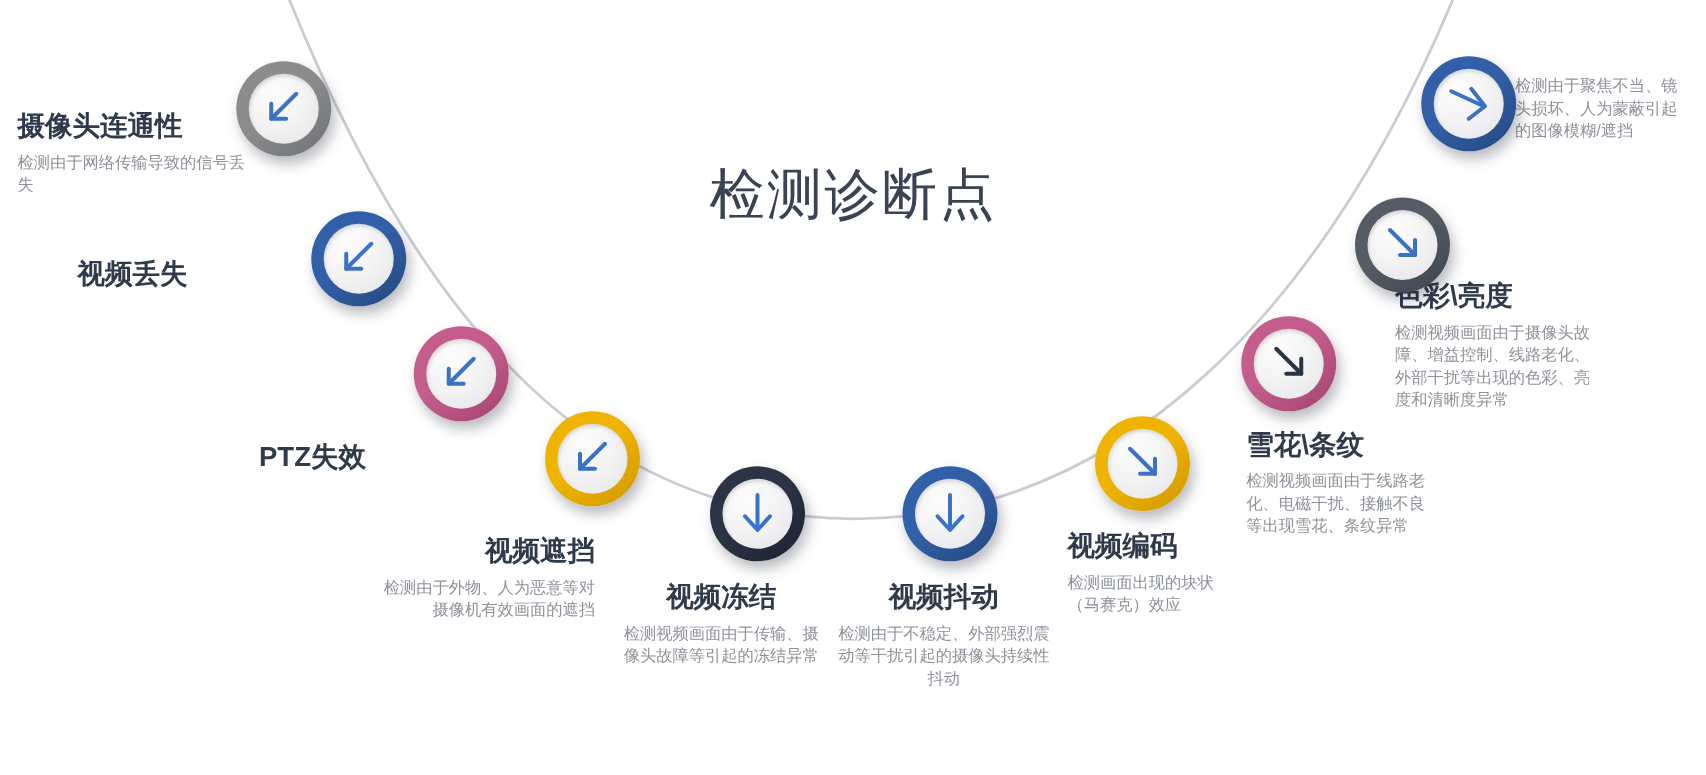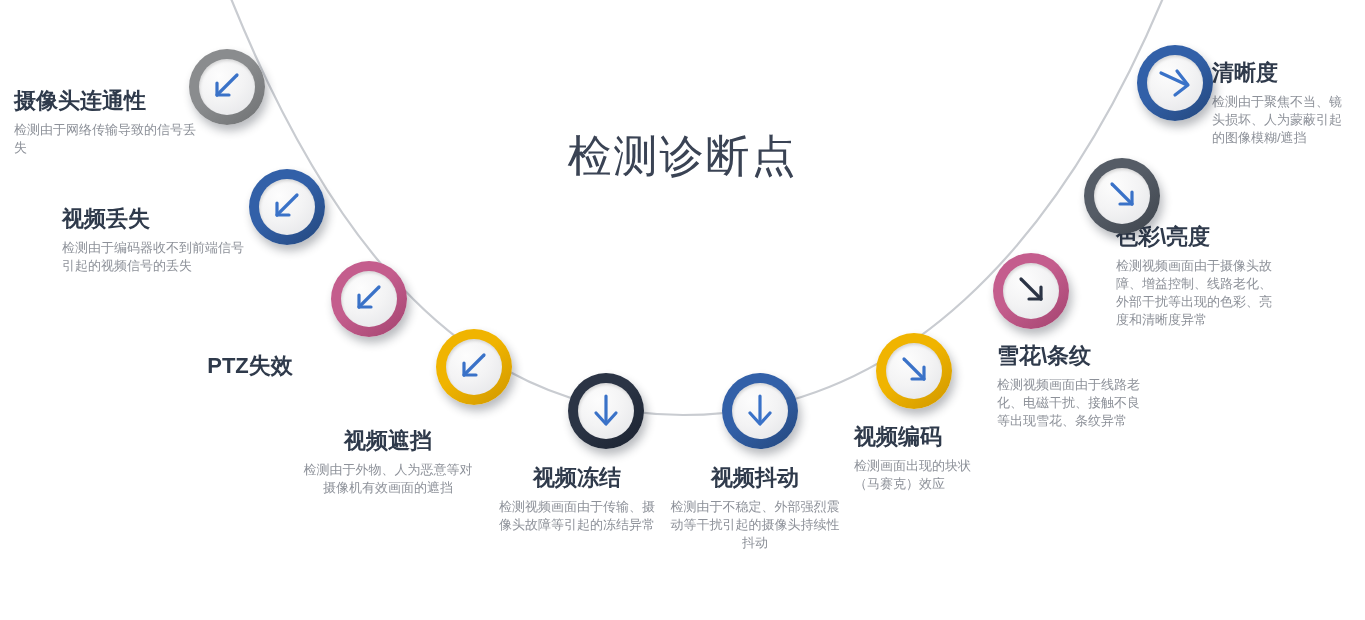--- a/index.html
+++ b/index.html
@@ -125,42 +125,41 @@
       <div class="node" style="left: 189px; top: 49px;">
         <div class="ring" style="background: linear-gradient(140deg, rgb(138, 140, 142) 0%, rgb(138, 140, 142) 45%, rgb(111, 113, 115) 100%);"></div>
         <div class="inner"></div>
         <div class="arrow"><svg viewBox="0 0 56 56" width="56" height="56" xmlns="http://www.w3.org/2000/svg">
             <line x1="38" y1="16" x2="18" y2="36" stroke="#3a72c8" stroke-width="3.2" stroke-linecap="round"></line>
             <polyline points="18,24 18,36 30,36" fill="none" stroke="#3a72c8" stroke-width="3.2" stroke-linecap="round" stroke-linejoin="round"></polyline>
           </svg></div>
       </div>
       <div class="label align-left" style="left: 62px; top: 206px; width: 182px;">
         <div class="title">视频丢失</div>
-        <div class="desc">检测由于编码器收不到前端信号引起的视频信号的丢失</div>
       </div>
       <div class="node" style="left: 249px; top: 169px;">
         <div class="ring" style="background: linear-gradient(140deg, rgb(50, 96, 168) 0%, rgb(50, 96, 168) 45%, rgb(36, 71, 124) 100%);"></div>
         <div class="inner"></div>
         <div class="arrow"><svg viewBox="0 0 56 56" width="56" height="56" xmlns="http://www.w3.org/2000/svg">
             <line x1="38" y1="16" x2="18" y2="36" stroke="#3a72c8" stroke-width="3.2" stroke-linecap="round"></line>
             <polyline points="18,24 18,36 30,36" fill="none" stroke="#3a72c8" stroke-width="3.2" stroke-linecap="round" stroke-linejoin="round"></polyline>
           </svg></div>
       </div>
       <div class="label align-center" style="left: 170px; top: 343px; width: 160px;">
         <div class="title">PTZ失效</div>
       </div>
       <div class="node" style="left: 331px; top: 261px;">
         <div class="ring" style="background: linear-gradient(140deg, rgb(196, 93, 141) 0%, rgb(196, 93, 141) 45%, rgb(163, 67, 111) 100%);"></div>
         <div class="inner"></div>
         <div class="arrow"><svg viewBox="0 0 56 56" width="56" height="56" xmlns="http://www.w3.org/2000/svg">
             <line x1="38" y1="16" x2="18" y2="36" stroke="#3a72c8" stroke-width="3.2" stroke-linecap="round"></line>
             <polyline points="18,24 18,36 30,36" fill="none" stroke="#3a72c8" stroke-width="3.2" stroke-linecap="round" stroke-linejoin="round"></polyline>
           </svg></div>
       </div>
-      <div class="label align-center" style="left: 300px; top: 418px; width: 176px;">
+      <div class="label align-center" style="left: 300px; top: 418px; width: 176px; text-align: right;">
         <div class="title">视频遮挡</div>
         <div class="desc">检测由于外物、人为恶意等对摄像机有效画面的遮挡</div>
       </div>
       <div class="node" style="left: 436px; top: 329px;">
         <div class="ring" style="background: linear-gradient(140deg, rgb(240, 180, 0) 0%, rgb(240, 180, 0) 45%, rgb(207, 151, 0) 100%);"></div>
         <div class="inner"></div>
         <div class="arrow"><svg viewBox="0 0 56 56" width="56" height="56" xmlns="http://www.w3.org/2000/svg">
             <line x1="38" y1="16" x2="18" y2="36" stroke="#3a72c8" stroke-width="3.2" stroke-linecap="round"></line>
             <polyline points="18,24 18,36 30,36" fill="none" stroke="#3a72c8" stroke-width="3.2" stroke-linecap="round" stroke-linejoin="round"></polyline>
           </svg></div>
@@ -219,21 +218,20 @@
       </div>
       <div class="node" style="left: 1084px; top: 158px;">
         <div class="ring" style="background: linear-gradient(140deg, rgb(85, 92, 102) 0%, rgb(85, 92, 102) 45%, rgb(62, 68, 76) 100%);"></div>
         <div class="inner"></div>
         <div class="arrow"><svg viewBox="0 0 56 56" width="56" height="56" xmlns="http://www.w3.org/2000/svg">
             <line x1="18" y1="16" x2="38" y2="36" stroke="#3a72c8" stroke-width="3.2" stroke-linecap="round"></line>
             <polyline points="26,36 38,36 38,24" fill="none" stroke="#3a72c8" stroke-width="3.2" stroke-linecap="round" stroke-linejoin="round"></polyline>
           </svg></div>
       </div>
       <div class="label align-left" style="left: 1212px; top: 60px; width: 142px;">
-        <div class="title">清晰度</div>
         <div class="desc">检测由于聚焦不当、镜头损坏、人为蒙蔽引起的图像模糊/遮挡</div>
       </div>
       <div class="node" style="left: 1137px; top: 45px;">
         <div class="ring" style="background: linear-gradient(140deg, rgb(50, 96, 168) 0%, rgb(50, 96, 168) 45%, rgb(36, 71, 124) 100%);"></div>
         <div class="inner"></div>
         <div class="arrow"><svg viewBox="0 0 56 56" width="56" height="56" xmlns="http://www.w3.org/2000/svg">
             <line x1="14" y1="18" x2="40" y2="30" stroke="#3a72c8" stroke-width="3.2" stroke-linecap="round"></line>
             <polyline points="30,16 41,30 28,40" fill="none" stroke="#3a72c8" stroke-width="3.2" stroke-linecap="round" stroke-linejoin="round"></polyline>
           </svg></div>
       </div>

